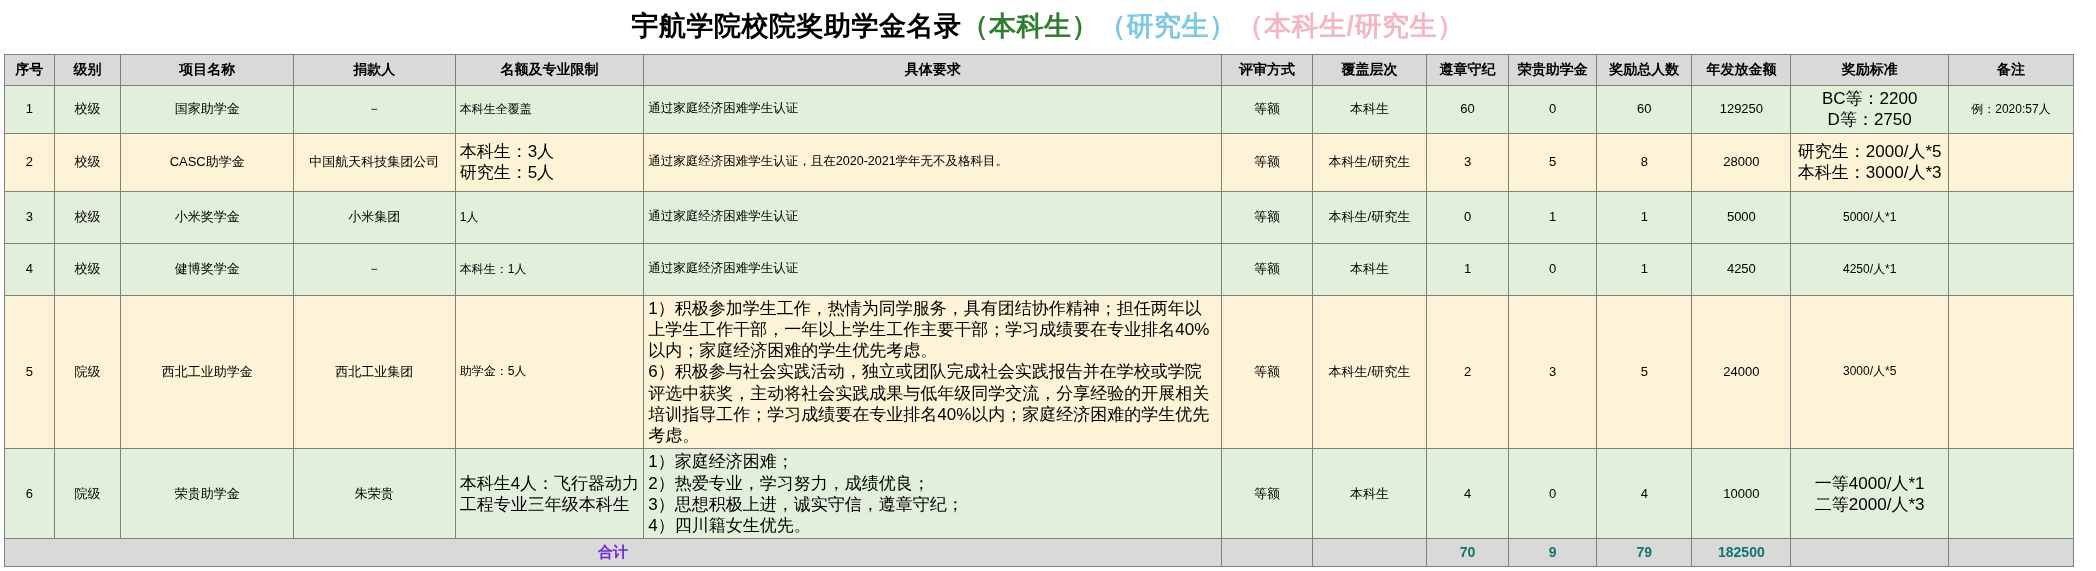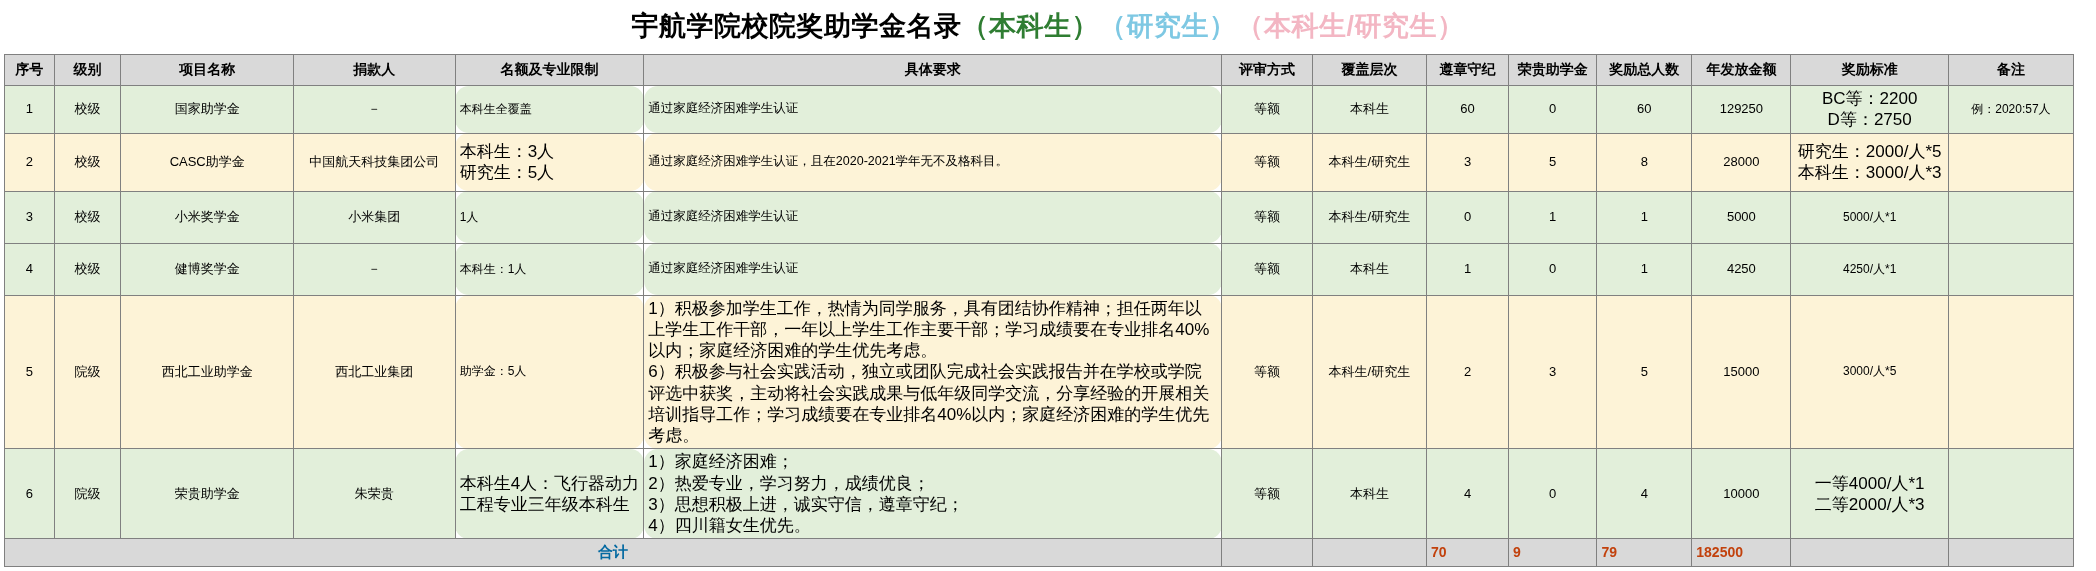--- a/index.html
+++ b/index.html
@@ -50,40 +50,41 @@
     overflow: hidden;
   }
   thead th {
     background: #d9d9d9;
     text-align: center;
     font-weight: bold;
     font-size: 14px;
     height: 26px;
   }
   .c  { text-align: center; }
-  .l  { text-align: left; border-radius: 14px; }
+  .l  { text-align: left; }
 
   
   tr.tint-green  td { background: #e2efda; }
   tr.tint-cream  td { background: #fdf3d7; }
   tr.total td     { background: #d9d9d9; }
 
   td.small { font-size: 12px; }
   td.req   { font-size: 12.5px; }
   td.multi { font-size: 17px; line-height: 1.35; }
 
   .total-label {
     text-align: center;
     font-weight: bold;
     font-size: 15px;
-    color: #0369a1;
+    color: #6d28d9;
   }
   .num-red {
-    color: #c2410c;
-    font-weight: bold;
+    color: #0f766e;
+    font-weight: bold;
+    text-align: center;
     font-size: 14px;
   }
 </style>
 </head>
 <body>
 
 <div class="page">
 
   <div class="title">
     <span>宇航学院校院奖助学金名录</span><span class="seg-green">（本科生）</span><span class="seg-blue">（研究生）</span><span class="seg-pink">（本科生/研究生）</span>
@@ -202,21 +203,21 @@
         <td class="c">西北工业助学金</td>
         <td class="c">西北工业集团</td>
         <td class="l small">助学金：5人</td>
         <td class="l multi" style="white-space:pre-line">1）积极参加学生工作，热情为同学服务，具有团结协作精神；担任两年以上学生工作干部，一年以上学生工作主要干部；学习成绩要在专业排名40%以内；家庭经济困难的学生优先考虑。
 6）积极参与社会实践活动，独立或团队完成社会实践报告并在学校或学院评选中获奖，主动将社会实践成果与低年级同学交流，分享经验的开展相关培训指导工作；学习成绩要在专业排名40%以内；家庭经济困难的学生优先考虑。</td>
         <td class="c">等额</td>
         <td class="c">本科生/研究生</td>
         <td class="c">2</td>
         <td class="c">3</td>
         <td class="c">5</td>
-        <td class="c">15000</td>
+        <td class="c">24000</td>
         <td class="c small">3000/人*5</td>
         <td class="c small"></td>
       </tr>
 
       <tr class="tint-green" style="height:64px">
         <td class="c">6</td>
         <td class="c">院级</td>
         <td class="c">荣贵助学金</td>
         <td class="c">朱荣贵</td>
         <td class="l small multi">本科生4人：飞行器动力工程专业三年级本科生</td>

